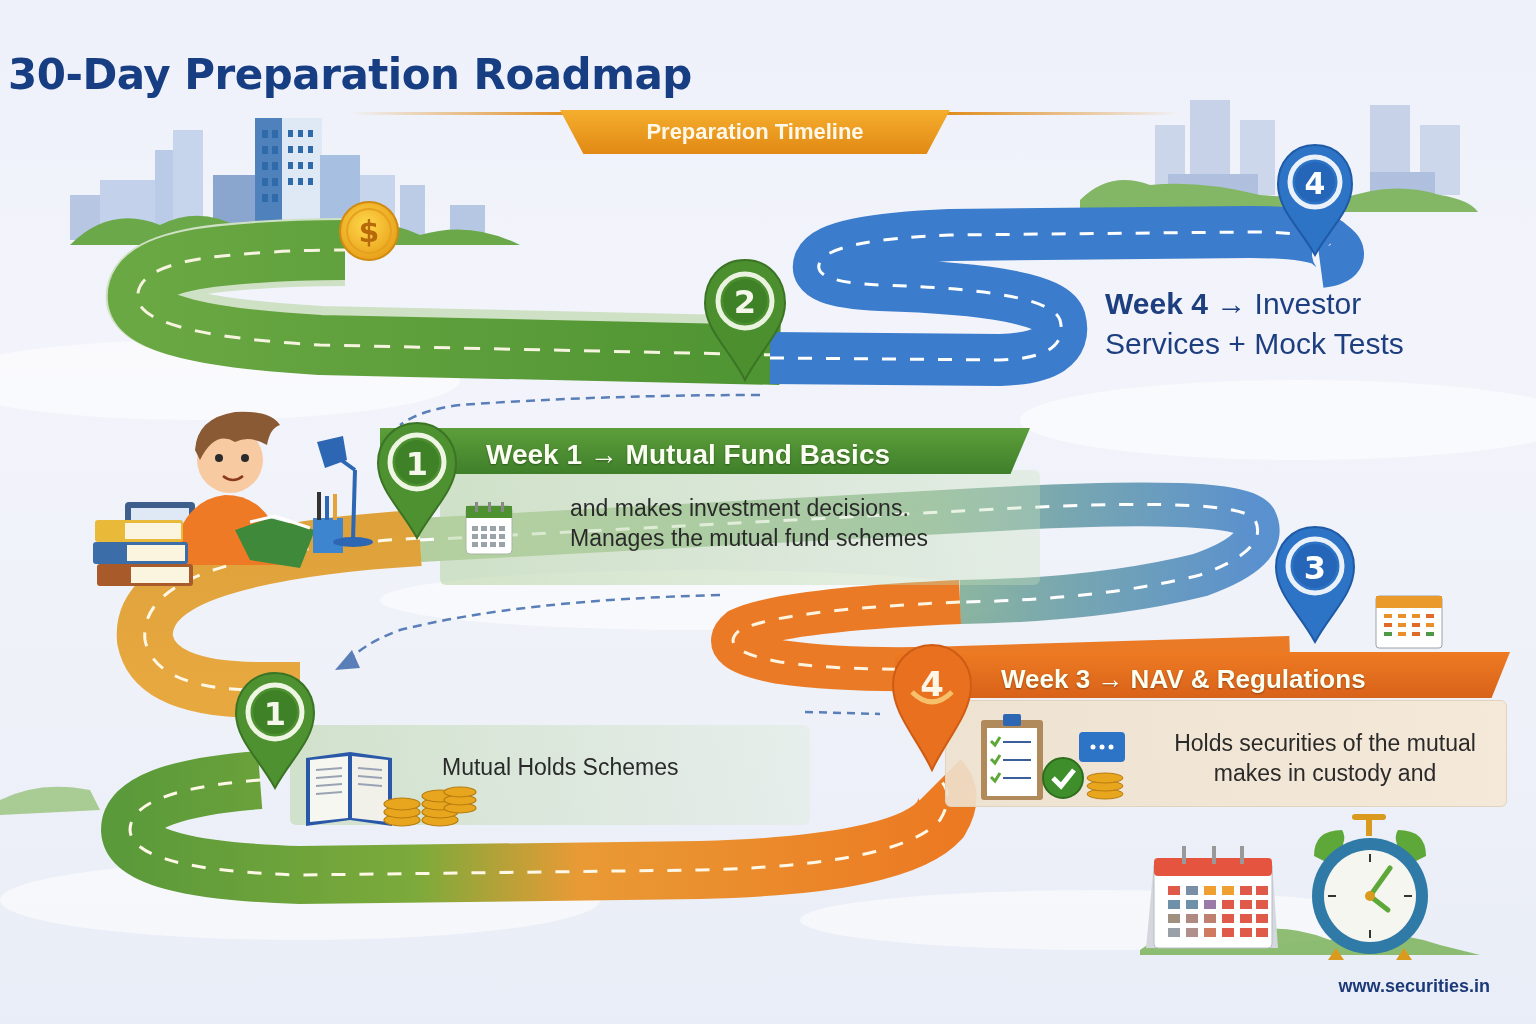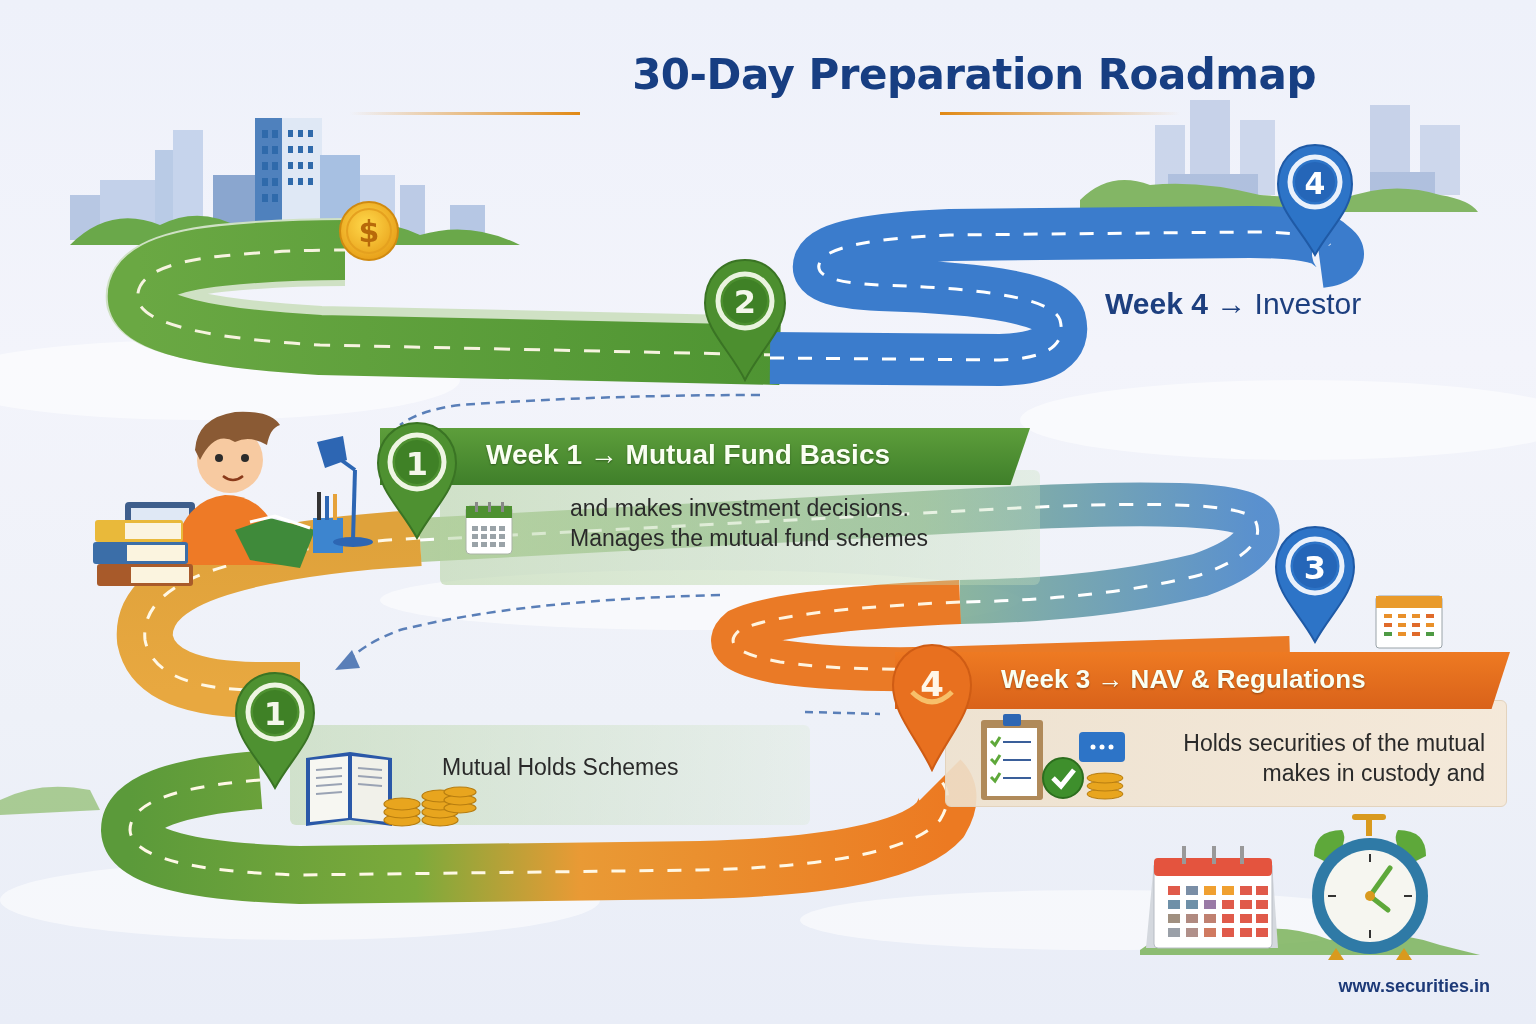--- a/index.html
+++ b/index.html
@@ -3,34 +3,34 @@
 <meta charset="utf-8">
 <style>
   html, body { margin:0; padding:0; }
   body { width:1536px; height:1024px; overflow:hidden; font-family:"DejaVu Sans", sans-serif; }
   .canvas {
     position:relative; width:1536px; height:1024px; overflow:hidden;
     background: linear-gradient(180deg, #eef1fa 0%, #f3f4fb 35%, #eef1f8 70%, #e9edf7 100%);
   }
   .canvas svg.bg { position:absolute; left:0; top:0; }
   .title {
-    position:absolute; left:0; width:1316px; top:50px; text-align:right;
+    position:absolute; left:8px; width:1316px; top:50px; text-align:left;
     font-family:"DejaVu Sans", sans-serif; font-weight:bold; font-size:42px;
     color:#173e82; letter-spacing:-0.5px;
   }
   .subtitle-bar {
     position:absolute; left:560px; top:110px; width:390px; height:44px;
     background: linear-gradient(180deg, #f5ae2e, #e18914);
     clip-path: polygon(0 0, 100% 0, 94% 100%, 6% 100%);
     color:#fff7e8; font-weight:bold; font-size:22px; text-align:center; line-height:44px;
     font-family:"Liberation Sans", sans-serif;
   }
   .title-rule { position:absolute; top:112px; height:3px; background:linear-gradient(90deg, rgba(225,137,20,0), #e18914); }
   .banner {
-    position:absolute; height:57px; color:#fafff2; font-weight:bold;
+    position:absolute; height:46px; color:#fafff2; font-weight:bold;
     font-family:"Liberation Sans", sans-serif; font-size:28px; line-height:54px;
     padding-left:106px; box-sizing:border-box;
     text-shadow: 0 1px 2px rgba(0,0,0,0.35);
   }
   .banner.green { background:linear-gradient(180deg,#5d9e3b,#3f7f2a); clip-path:polygon(0 0,100% 0,97% 100%,0 100%); }
   .banner.orange { background:linear-gradient(180deg,#ee7a22,#d9621a); clip-path:polygon(0 0,100% 0,97% 100%,0 100%); }
   .panel { position:absolute; border-radius:6px; }
   .desc {
     position:absolute; font-family:"Liberation Sans", sans-serif; color:#2a2a2a;
     font-size:23px; line-height:30px;
@@ -168,20 +168,21 @@
     <path d="M260 780 Q130 790 130 830 Q132 870 300 875 L700 870 Q900 865 940 820 Q955 795 940 780" fill="none" stroke="url(#gLower)" stroke-width="58"></path>
     <path d="M260 780 Q130 790 130 830 Q132 870 300 875 L700 870 Q900 865 940 820 Q955 795 940 780" fill="none" stroke="#fff8e6" stroke-width="3" stroke-dasharray="14 14"></path>
 
     <path d="M1140 950 Q1180 920 1230 935 Q1280 920 1330 940 Q1380 925 1440 945 L1480 955 L1140 955 Z" fill="#7bb35a" opacity="0.85"></path>
     <path d="M0 800 Q40 780 90 790 L100 810 L0 815 Z" fill="#8bbb6a" opacity="0.7"></path>
   </svg>
 
   <div class="title-rule" style="left:350px;width:230px;"></div>
   <div class="title-rule" style="left:940px;width:240px;transform:scaleX(-1);"></div>
   <div class="title">30-Day Preparation Roadmap</div>
+  <div class="subtitle-bar">Preparation Timeline</div>
 
   <svg class="abs" style="left:338px;top:200px" width="62" height="62">
     <circle cx="31" cy="31" r="29" fill="url(#gCoin)" stroke="#d08a10" stroke-width="2"></circle>
     <circle cx="31" cy="31" r="22" fill="none" stroke="#e5a11f" stroke-width="2"></circle>
     <text x="31" y="42" text-anchor="middle" font-family="DejaVu Sans, sans-serif" font-size="30" font-weight="bold" fill="#b86a0a">$</text>
   </svg>
 
   <svg class="pin" style="left:700px;top:255px" width="90" height="130">
     <path d="M45 5 C20 5 5 25 5 48 C5 75 30 95 45 125 C60 95 85 75 85 48 C85 25 70 5 45 5 Z" fill="#4c8f2f" stroke="#3a7424" stroke-width="2"></path>
     <circle cx="45" cy="46" r="27" fill="none" stroke="#eaf3df" stroke-width="5"></circle>
@@ -191,20 +192,21 @@
 
   <svg class="pin" style="left:1270px;top:140px" width="90" height="120">
     <path d="M45 5 C22 5 8 23 8 44 C8 70 30 88 45 115 C60 88 82 70 82 44 C82 23 68 5 45 5 Z" fill="#2d74c7" stroke="#1f5aa6" stroke-width="2"></path>
     <circle cx="45" cy="42" r="25" fill="none" stroke="#eaf1fb" stroke-width="5"></circle>
     <circle cx="45" cy="42" r="20" fill="#2566b8"></circle>
     <text x="45" y="54" text-anchor="middle" font-family="DejaVu Sans, sans-serif" font-size="30" font-weight="bold" fill="#ffffff">4</text>
   </svg>
 
   <div class="week4">
     <div><b>Week 4</b> <span>→</span> <span>Investor</span></div>
+    <div>Services + Mock Tests</div>
   </div>
 
   <svg class="abs" style="left:85px;top:390px" width="320" height="200">
     <rect x="40" y="112" width="70" height="45" rx="4" fill="#3e5e8c"></rect>
     <rect x="46" y="118" width="58" height="35" fill="#dfe8f5"></rect>
     <path d="M85 175 Q95 110 140 105 Q190 105 200 175 Z" fill="#ee7a26"></path>
     <circle cx="145" cy="70" r="33" fill="#f7caa1"></circle>
     <path d="M110 60 Q112 28 150 22 Q185 20 195 35 Q185 38 182 55 Q165 45 150 52 Q130 40 115 70 Z" fill="#8a5a34"></path>
     <circle cx="134" cy="68" r="4" fill="#2b2b2b"></circle>
     <circle cx="160" cy="68" r="4" fill="#2b2b2b"></circle>
@@ -357,21 +359,21 @@
       <circle cx="127" cy="35" r="2.5" fill="#fff"></circle>
       <circle cx="136" cy="35" r="2.5" fill="#fff"></circle>
     <circle cx="88" cy="66" r="20" fill="#3e8f2c" stroke="#2c6e1e" stroke-width="2"></circle>
     <path d="M78 66 L86 74 L99 58" fill="none" stroke="#ffffff" stroke-width="5"></path>
     <g fill="#e8a51e" stroke="#b77d10" stroke-width="1">
         <ellipse cx="130" cy="82" rx="18" ry="5"></ellipse>
         <ellipse cx="130" cy="74" rx="18" ry="5"></ellipse>
         <ellipse cx="130" cy="66" rx="18" ry="5"></ellipse>
       </g>
   </svg>
-  <div class="desc" style="left:1165px;top:728px;text-align:right;width:320px;">
+  <div class="desc" style="left:1165px;top:728px;text-align:center;width:320px;">
     <div>Holds securities of the mutual</div>
     <div>makes in custody and</div>
   </div>
 
   <svg class="abs" style="left:1140px;top:840px" width="140" height="115">
     <path d="M14 22 L132 22 L138 108 L6 108 Z" fill="#d4d8de"></path>
     <rect x="14" y="22" width="118" height="86" rx="4" fill="#ffffff" stroke="#b7bcc4"></rect>
     <rect x="14" y="18" width="118" height="18" rx="4" fill="#e4543e"></rect>
     <rect x="42" y="6" width="4" height="18" fill="#999"></rect>
       <rect x="72" y="6" width="4" height="18" fill="#999"></rect>

